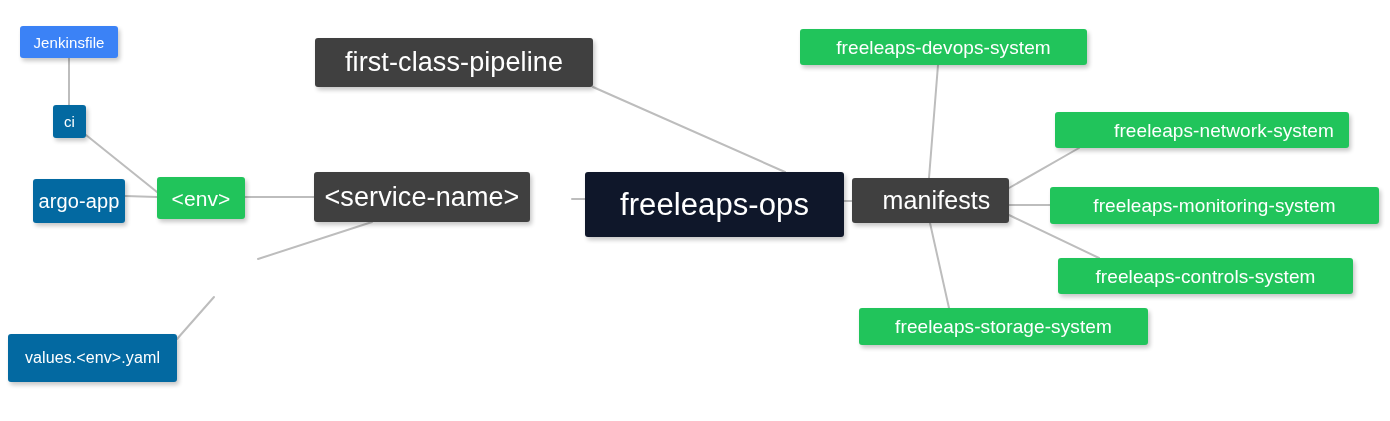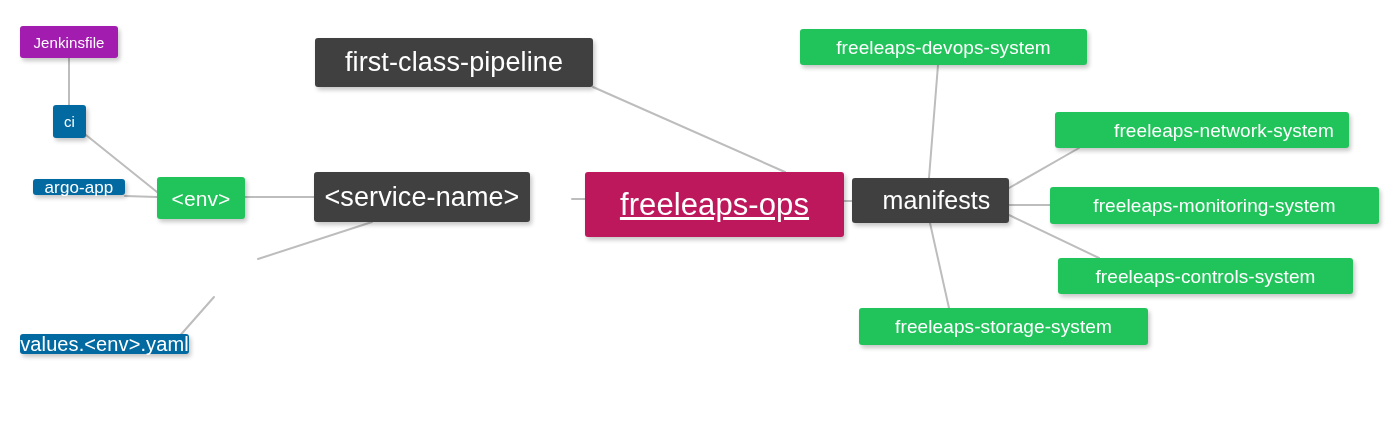--- a/index.html
+++ b/index.html
@@ -15,25 +15,25 @@
     position:absolute;
     display:flex;align-items:center;justify-content:center;
     box-sizing:border-box;
     color:#ffffff;
     border-radius:3px;
     white-space:nowrap;
     line-height:1;
     box-shadow:2px 3px 4px rgba(0,0,0,0.22);
     letter-spacing:0.1px;
   }
-  .n-root  {background:#be185d;text-decoration:underline;}
+  .n-root  {background:#0f172a;}
   .n-blue  {background:#404040;}
   .n-green {background:#21c45b;text-align:center;}
   .n-red   {background:#0369a1;}
-  .n-amber {background:#a21caf;}
+  .n-amber {background:#3b82f6;}
 </style>
 </head>
 <body>
 
 <div id="canvas">
   <svg id="edges" viewBox="0 0 1390 421" xmlns="http://www.w3.org/2000/svg">
       <line x1="69" y1="58" x2="69" y2="105" stroke="#bdbdbd" stroke-width="2" stroke-linecap="round"></line>
       <line x1="86" y1="135" x2="157" y2="192" stroke="#bdbdbd" stroke-width="2" stroke-linecap="round"></line>
       <line x1="125" y1="196" x2="157" y2="197" stroke="#bdbdbd" stroke-width="2" stroke-linecap="round"></line>
       <line x1="245" y1="197" x2="314" y2="197" stroke="#bdbdbd" stroke-width="2" stroke-linecap="round"></line>
@@ -43,23 +43,23 @@
       <line x1="593" y1="87" x2="785" y2="172" stroke="#bdbdbd" stroke-width="2" stroke-linecap="round"></line>
       <line x1="844" y1="201" x2="852" y2="201" stroke="#bdbdbd" stroke-width="2" stroke-linecap="round"></line>
       <line x1="938" y1="65" x2="929" y2="178" stroke="#bdbdbd" stroke-width="2" stroke-linecap="round"></line>
       <line x1="1079" y1="148" x2="1009" y2="188" stroke="#bdbdbd" stroke-width="2" stroke-linecap="round"></line>
       <line x1="1050" y1="205" x2="1009" y2="205" stroke="#bdbdbd" stroke-width="2" stroke-linecap="round"></line>
       <line x1="1099" y1="258" x2="1009" y2="215" stroke="#bdbdbd" stroke-width="2" stroke-linecap="round"></line>
       <line x1="949" y1="308" x2="930" y2="223" stroke="#bdbdbd" stroke-width="2" stroke-linecap="round"></line>
     </svg>
 <div class="node n-amber" style="left: 20px; top: 26px; width: 98px; height: 32px; font-size: 15px;">Jenkinsfile</div>
     <div class="node n-red" style="left: 53px; top: 105px; width: 33px; height: 33px; font-size: 15px;">ci</div>
-    <div class="node n-red" style="left: 33px; top: 179px; width: 92px; height: 16px; font-size: 17px;">argo-app</div>
+    <div class="node n-red" style="left: 33px; top: 179px; width: 92px; height: 44px; font-size: 20px;">argo-app</div>
     <div class="node n-green" style="left: 157px; top: 177px; width: 88px; height: 42px; font-size: 21px;">&lt;env&gt;</div>
-    <div class="node n-red" style="left: 20px; top: 334px; width: 169px; height: 20px; font-size: 20px;">values.&lt;env&gt;.yaml</div>
+    <div class="node n-red" style="left: 8px; top: 334px; width: 169px; height: 48px; font-size: 16px;">values.&lt;env&gt;.yaml</div>
     <div class="node n-blue" style="left: 315px; top: 38px; width: 278px; height: 49px; font-size: 27px;">first-class-pipeline</div>
     <div class="node n-blue" style="left: 314px; top: 172px; width: 216px; height: 50px; font-size: 27px;">&lt;service-name&gt;</div>
     <div class="node n-root" style="left: 585px; top: 172px; width: 259px; height: 65px; font-size: 31px;">freeleaps-ops</div>
     <div class="node n-blue" style="left: 852px; top: 178px; width: 157px; height: 45px; font-size: 25px; padding-left: 12px;">manifests</div>
     <div class="node n-green" style="left: 800px; top: 29px; width: 287px; height: 36px; font-size: 19px;">freeleaps-devops-system</div>
     <div class="node n-green" style="left: 1055px; top: 112px; width: 294px; height: 36px; font-size: 19px; padding-left: 44px;">freeleaps-network-system</div>
     <div class="node n-green" style="left: 1050px; top: 187px; width: 329px; height: 37px; font-size: 19px;">freeleaps-monitoring-system</div>
     <div class="node n-green" style="left: 1058px; top: 258px; width: 295px; height: 36px; font-size: 19px;">freeleaps-controls-system</div>
     <div class="node n-green" style="left: 815px; top: 308px; width: 289px; height: 37px; font-size: 19px; margin-left: 44px;">freeleaps-storage-system</div>
   </div>

